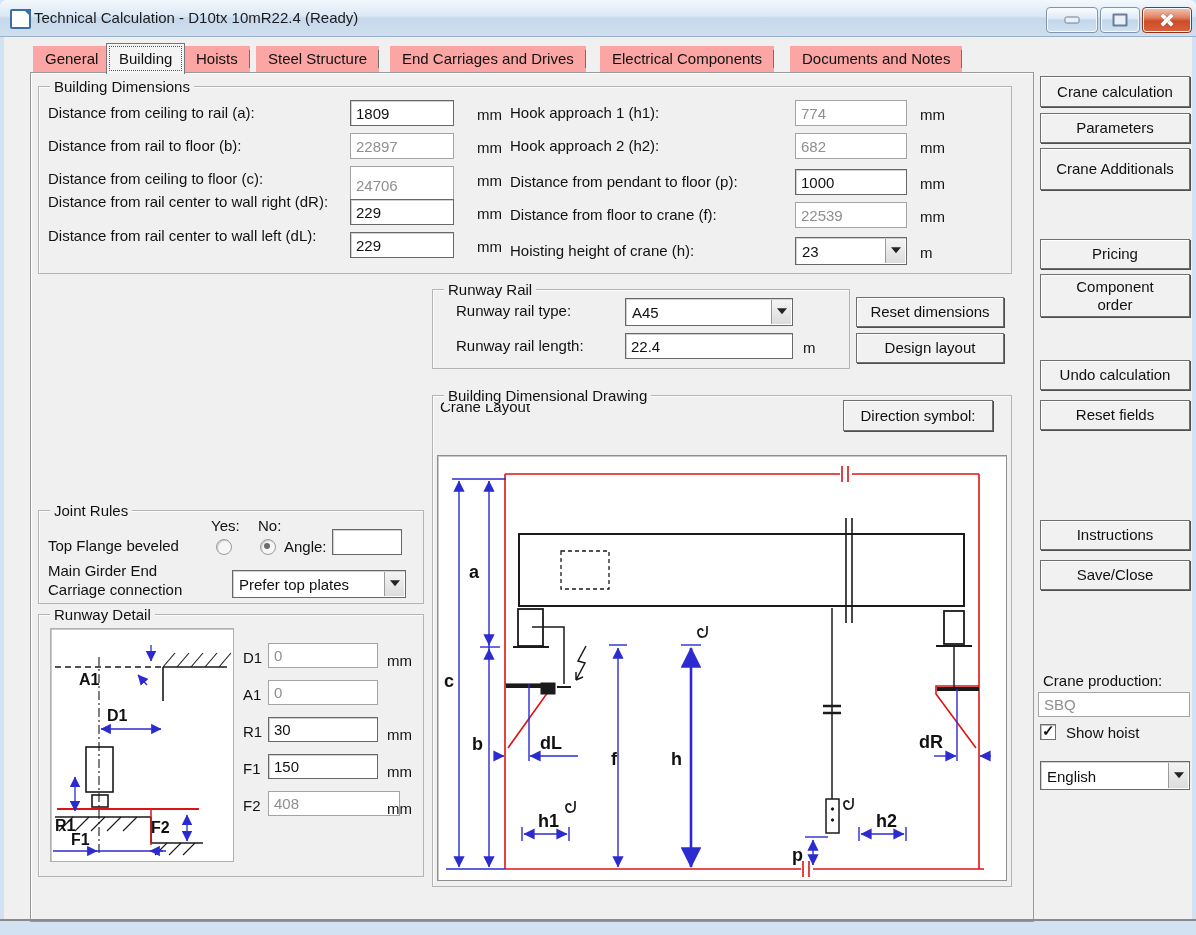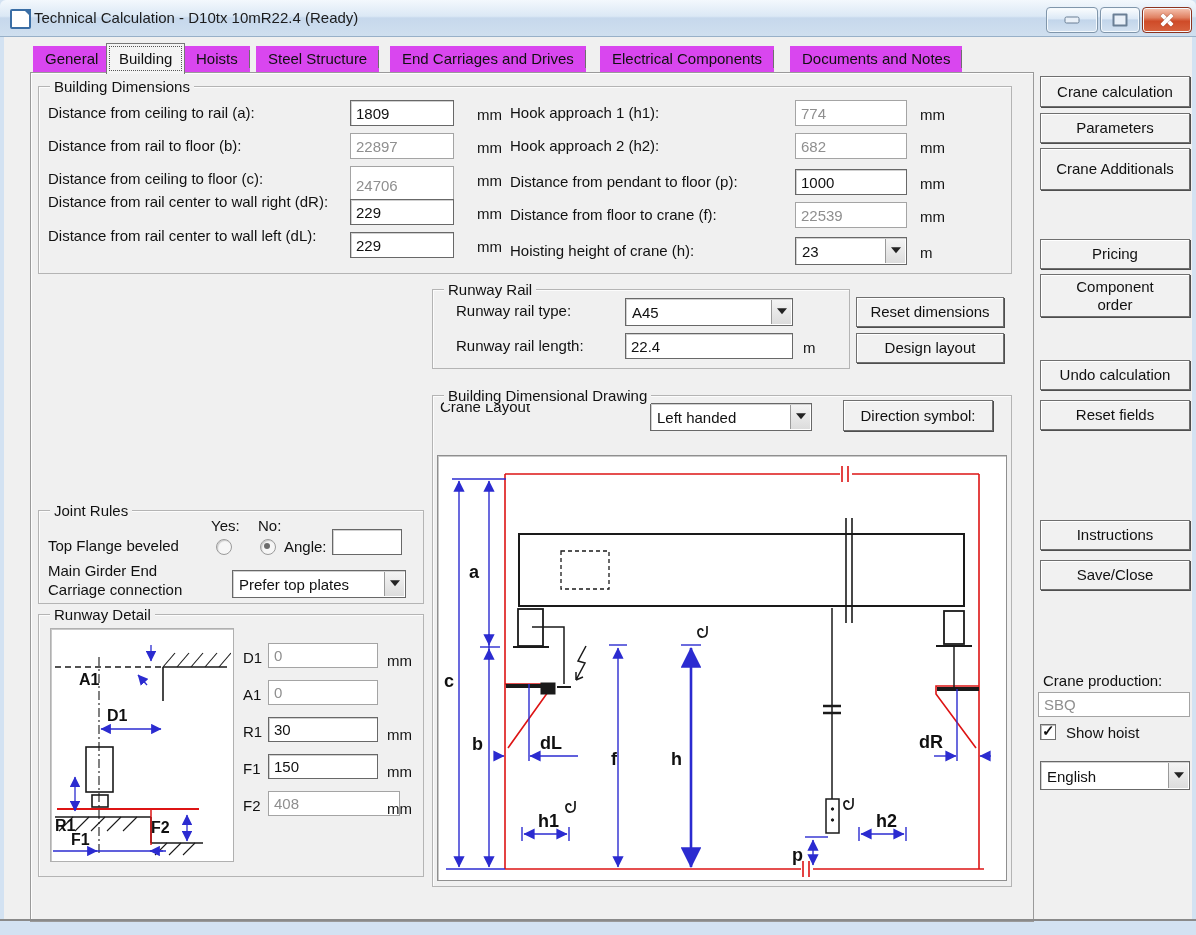--- a/index.html
+++ b/index.html
@@ -16,21 +16,21 @@
     background:linear-gradient(#fbfdfe,#dcE9f6 45%,#c2d5ea 50%,#d4e2f1);box-shadow:inset 0 0 0 1px #f4f9fd;}
   .winbtn .bar{position:absolute;left:50%;top:50%;transform:translate(-50%,-50%);width:13px;height:5px;background:#e9f0f8;border:1px solid #6a7f95;border-radius:2px;}
   .winbtn .box{position:absolute;left:50%;top:50%;transform:translate(-50%,-50%);width:11px;height:9px;background:#e9f0f8;border:2px solid #6a7f95;border-radius:1px;}
   .winbtn.close{background:linear-gradient(#f6c6b4,#e08162 40%,#cf4b28 55%,#d8633f);border-color:#8d3420;}
   .winbtn.close .x1,.winbtn.close .x2{position:absolute;left:50%;top:50%;width:15px;height:4px;background:#fff;border-radius:1px;box-shadow:0 0 1px #7e2b16;}
   .winbtn.close .x1{transform:translate(-50%,-50%) rotate(45deg);}
   .winbtn.close .x2{transform:translate(-50%,-50%) rotate(-45deg);}
   
   .client{position:absolute;left:4px;top:37px;width:1188px;height:884px;background:#f0f0f0;}
   
-  .tab{position:absolute;top:46px;height:26px;line-height:26px;padding:0 12px;font-size:15px;color:#111;background:#d946ef;white-space:nowrap;}
+  .tab{position:absolute;top:46px;height:26px;line-height:26px;padding:0 12px;font-size:15px;color:#111;background:#fca5a5;white-space:nowrap;}
   .tab .sep{position:absolute;right:0;top:4px;width:1px;height:18px;background:#6f6f6f;}
   .tab.active{top:43px;height:30px;line-height:30px;border:1px solid #777;border-bottom:none;background:#f4f4f4;outline:1px dotted #555;outline-offset:-4px;z-index:3;}
   .pageframe{position:absolute;left:30px;top:72px;width:1002px;height:848px;border:1px solid #9a9a9a;background:#f0f0f0;box-shadow:inset 1px 1px 0 #fdfdfd;}
   .bottomline{position:absolute;left:0px;top:919px;width:1196px;height:2px;background:#8a8a8a;}
   
   .group{position:absolute;border:1px solid #b4b4b4;box-shadow:inset 1px 1px 0 #fcfcfc;}
   .glabel{position:absolute;font-size:15px;color:#111;background:#f0f0f0;padding:0 4px;white-space:nowrap;z-index:2;}
   .lbl{position:absolute;font-size:15px;color:#111;white-space:nowrap;}
   .lbl.wrap{white-space:normal;line-height:1.12;}
   .unit{position:absolute;font-size:15px;color:#141414;}
@@ -138,24 +138,20 @@
   </div>
   <div class="lbl" style="left:456px;top:337px;">Runway rail length:</div>
   <input class="field" style="left: 625px; top: 333px; width: 168px; height: 26px;" value="22.4">
   <div class="unit" style="left:803px;top:339px;">m</div>
   <div class="btn3d" style="left:856px;top:297px;width:148px;height:30px;">Reset dimensions</div>
   <div class="btn3d" style="left:856px;top:333px;width:148px;height:30px;">Design layout</div>
 
   <div class="group" style="left:432px;top:395px;width:578px;height:490px;"></div>
   <div class="glabel" style="left:444px;top:387px;">Building Dimensional Drawing</div>
   <div class="lbl" style="left:440px;top:398px;">Crane Layout</div>
-  <div class="combo" style="left:650px;top:403px;width:162px;height:28px;">
-    <span class="val">Left handed</span>
-    <span class="btn"></span>
-  </div>
   <div class="btn3d" style="left:843px;top:400px;width:150px;height:31px;">Direction symbol:</div>
 
   <div class="canvas" style="left:437px;top:455px;width:568px;height:424px;">
     <svg width="566" height="422" viewBox="0 0 566 422">
       <defs>
         <marker id="ar" viewBox="0 0 10 10" refX="9.5" refY="5" markerWidth="8" markerHeight="8" orient="auto-start-reverse">
           <path d="M0,0 L10,5 L0,10 z" fill="#2b2bd0"></path>
         </marker>
       </defs>
 

